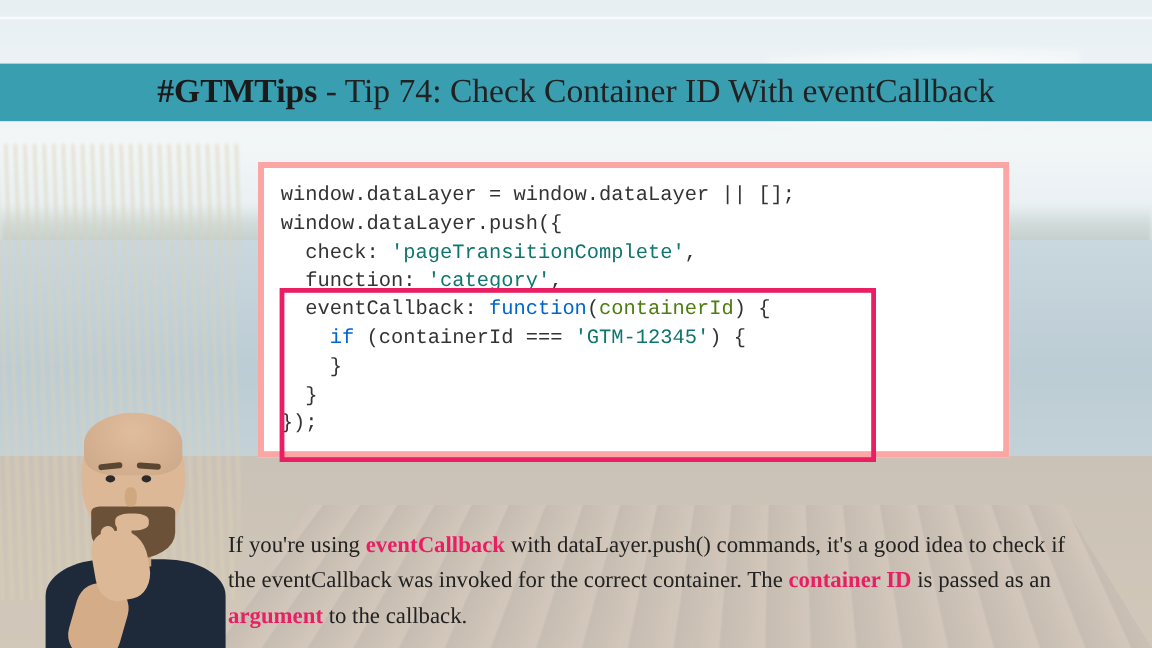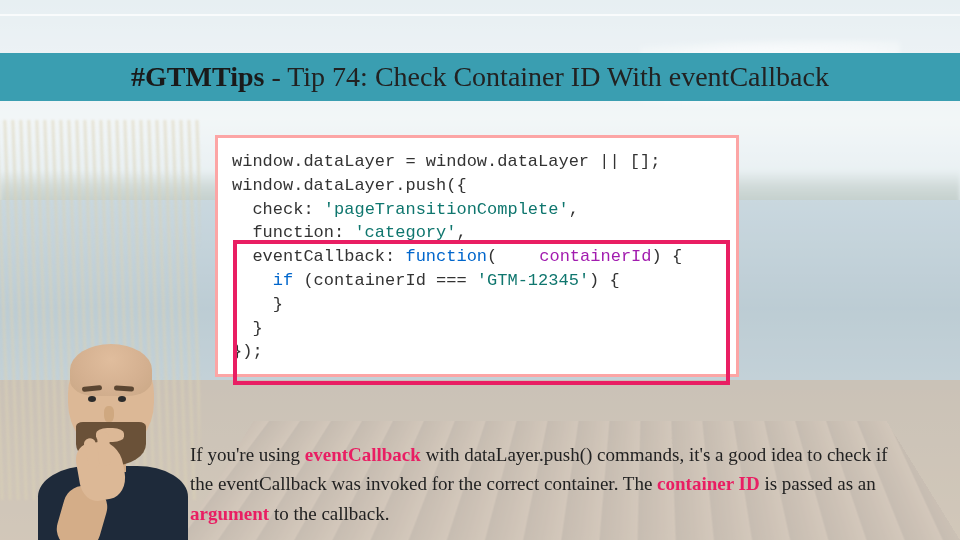--- a/index.html
+++ b/index.html
@@ -63,42 +63,42 @@
     color: #222;
     font-size: 28px;
   }
   .header-bar .hash { font-weight: bold; color: #1a1a1a; }
   .header-bar .rest { font-weight: normal; color: #222; }
 
   .code-box {
     position: absolute;
     top: 135px;
     left: 215px;
-    width: 524px;
+    width: 626px;
     background: #ffffff;
-    border: 3px solid #fca5a5;
+    border: 5px solid #fca5a5;
     padding: 12px 0 10px 14px;
     font-family: 'Courier New', Courier, monospace;
     font-size: 17px;
     line-height: 1.4;
     color: #333;
   }
   .code-box pre { margin: 0; white-space: pre; font-family: inherit; }
   .highlight-box {
     position: absolute;
     border: 4px solid #e91e63;
     left: 233px;
     top: 240px;
     width: 497px;
     height: 145px;
     pointer-events: none;
   }
   .tk-str { color: #0f766e; }
   .tk-kw { color: #0066cc; }
-  .tk-param { color: #a21caf; margin-left: 42px; }
+  .tk-param { color: #4d7c0f; }
 
   .desc {
     position: absolute;
     left: 190px;
     right: 60px;
     top: 440px;
     font-size: 19px;
     line-height: 1.55;
     color: #222;
   }

